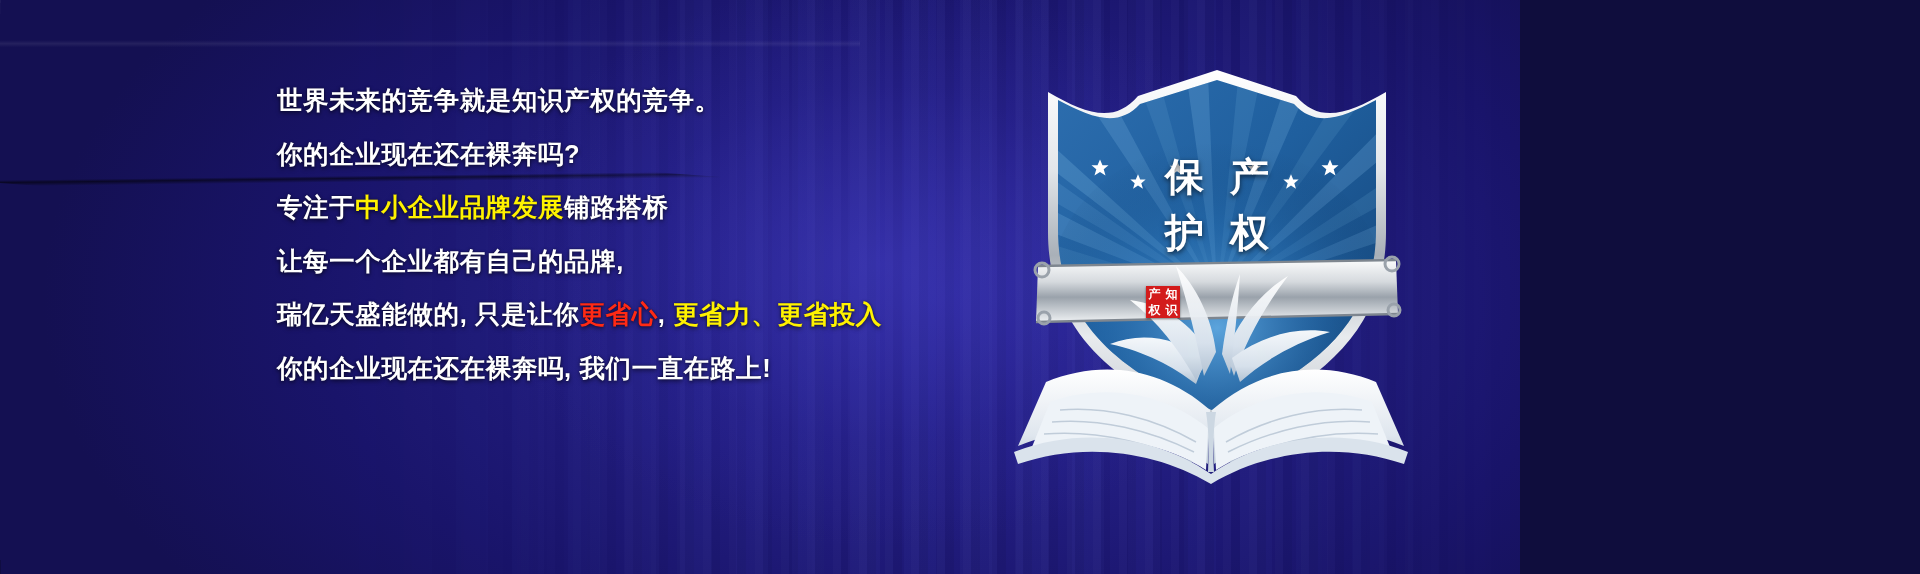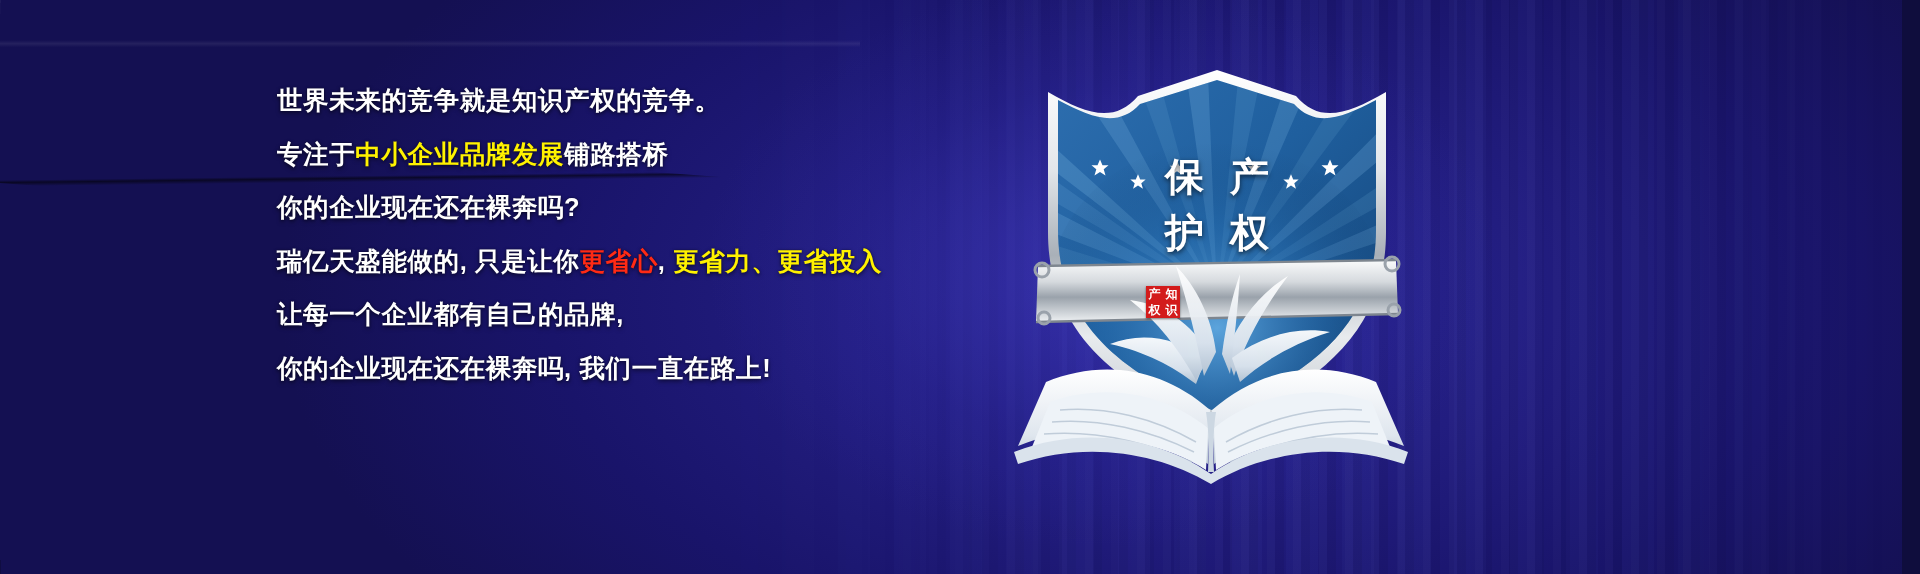--- a/index.html
+++ b/index.html
@@ -1,18 +1,18 @@
 <!DOCTYPE html>
 <html><head>
 <meta charset="utf-8">
 <style>
   html,body{margin:0;padding:0;background:#0f0d3d;}
   #banner{
     position:relative;
-    width:1902px;height:574px;
+    width:1520px;height:574px;
     overflow:hidden;
     font-family:"Liberation Sans","DejaVu Sans",sans-serif;
     background:#1b1769;
   }
   
   .bg-base{
     position:absolute;inset:0;
     background:
       radial-gradient(ellipse 900px 520px at 62% 52%, #2a2596 0%, #221d80 38%, #19146a 70%, #141052 100%),
       linear-gradient(180deg,#171258 0%,#1d1870 45%,#161154 100%);
@@ -128,33 +128,33 @@
   <div class="sq" style="left:1214px;top:268px;width:44px;height:40px;"></div>
   <div class="sq" style="left:1160px;top:86px;width:30px;height:30px;opacity:.6;"></div>
 
   <div class="copy">
 
     <div class="line">
       <span>世界未来的竞争就是知识产权的竞争。</span>
     </div>
 
     <div class="line">
+      <span>你的企业现在还在裸奔吗?</span>
+    </div>
+
+    <div class="line">
       <span>专注于</span><span class="hl-yellow">中小企业品牌发展</span><span>铺路搭桥</span>
     </div>
 
     <div class="line">
-      <span>你的企业现在还在裸奔吗?</span>
+      <span>让每一个企业都有自己的品牌,</span>
     </div>
 
     <div class="line">
       <span>瑞亿天盛能做的, 只是让你</span><span class="hl-red">更省心</span><span>, </span><span class="hl-yellow">更省力、更省投入</span>
-    </div>
-
-    <div class="line">
-      <span>让每一个企业都有自己的品牌,</span>
     </div>
 
     <div class="line">
       <span>你的企业现在还在裸奔吗, 我们一直在路上!</span>
     </div>
 
   </div>
 
   <div class="logo">
     <svg viewBox="0 0 420 430">

